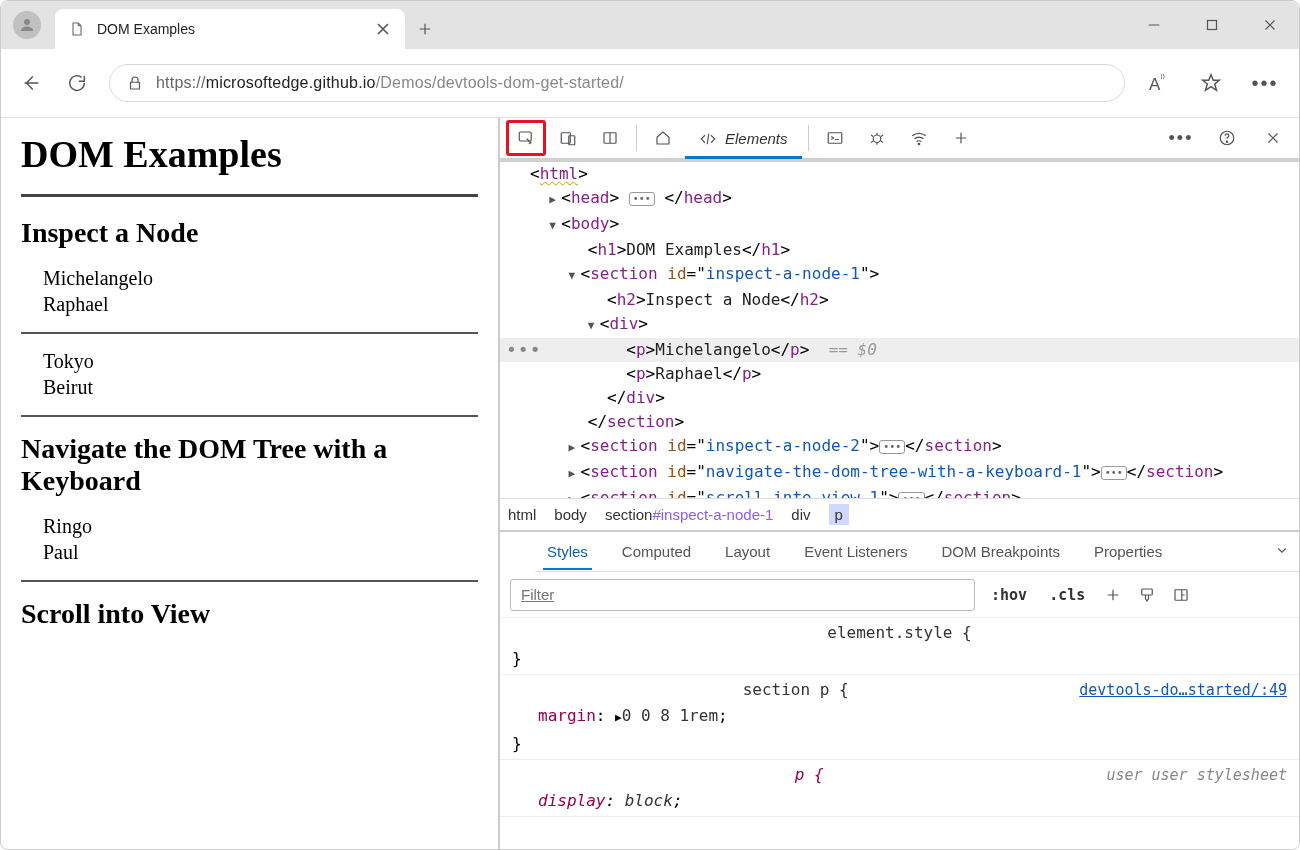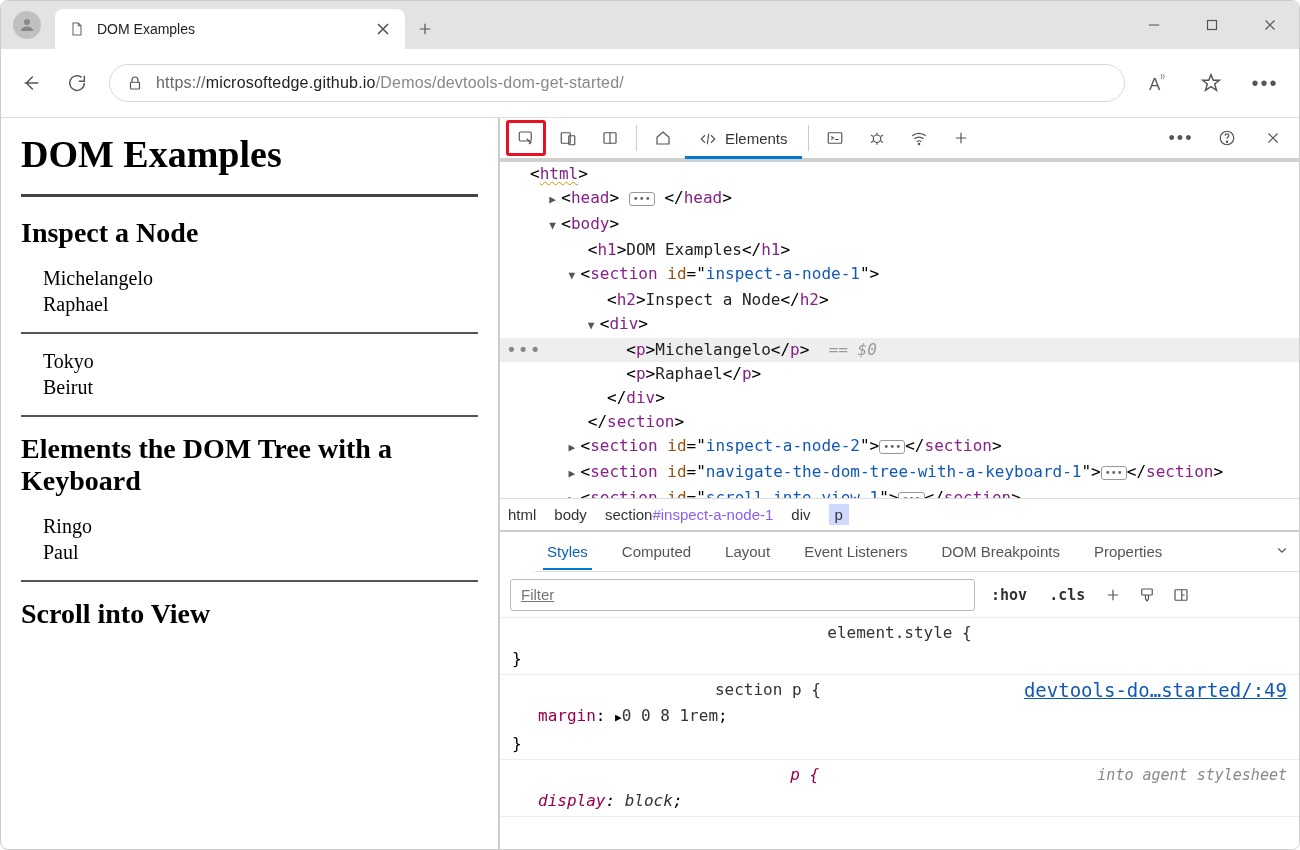--- a/index.html
+++ b/index.html
@@ -37,21 +37,21 @@
 .page h2 { font-size: 28px; font-weight:bold; font-family:"Times New Roman", serif; margin: 10px 0 18px; }
 .plist { padding: 0 22px; }
 .plist p { font-size: 20px; font-family:"Times New Roman", serif; margin: 3px 0; }
 
 
 .devtools { flex:1; border-left: 2px solid #ccc; display:flex; flex-direction:column; background:#fff; position:relative; }
 .dt-toolbar { height: 44px; border-bottom: 4px solid #d0d0d0; display:flex; align-items:center; padding: 0 6px; gap: 2px; }
 .dt-tbtn { width:40px; height:36px; display:flex; align-items:center; justify-content:center; cursor:pointer; border-radius:3px; }
 .dt-tbtn.highlighted { border: 3px solid #e81123; }
 .dt-sep { width:1px; height:26px; background:#ccc; margin: 0 4px; }
-.dt-tab { padding: 8px 14px; font-size:15px; color:#333; display:flex; align-items:center; gap:8px; cursor:pointer; }
+.dt-tab { padding: 8px 14px; font-size:15px; color:#333; display:flex; align-items:center; gap:8px; cursor:pointer;font-style:italic; }
 .dt-tab.active { border-bottom: 3px solid #0078d4; margin-bottom:-4px; }
 .dt-toolbar-right { margin-left:auto; display:flex; gap:6px; align-items:center; }
 
 .dom-pane { flex: 0 0 336px; overflow-y:scroll; font-family: Consolas, monospace; font-size: 16px; line-height: 24px; position:relative; }
 .dom-pane::-webkit-scrollbar { width:17px; }
 .dom-pane::-webkit-scrollbar-track { background:#f1f1f1; }
 .dom-pane::-webkit-scrollbar-thumb { background:#9a9a9a; border-radius:2px; }
 .dom-line { white-space: pre; padding-left: 30px; }
 .dom-line.sel { background: #eeeeee; }
 .tri { display:inline-block; width:12px; color:#555; font-size:11px; }
@@ -82,21 +82,21 @@
 
 .styles-body { flex:1; overflow-y:scroll; font-family: Consolas, monospace; font-size:16px; line-height:26px; position:relative; }
 .styles-body::-webkit-scrollbar { width:17px; }
 .styles-body::-webkit-scrollbar-track{background:#f1f1f1;}
 .styles-body::-webkit-scrollbar-thumb{background:#aaa;}
 .rule { padding: 2px 12px; border-bottom:1px solid #eee; }
 .rule .sel-t { color:#333;text-align:center; }
 .rule .prop { padding-left: 26px; }
 .rule .pn { color:#96004e; }
 .rule .pv { color:#333; }
-.rule-src { float:right; color:#1258b5; text-decoration:underline; font-size:19px; cursor:pointer; }
+.rule-src { float:right; color:#1258b5; text-decoration:underline; font-size:15px; cursor:pointer; }
 .rule-ua { color:#888; font-style:italic; float:right; font-size:15px; }
 svg.ic { width:18px; height:18px; stroke:#555; stroke-width:1.6; fill:none; }
 svg.ic-lg { width:22px; height:22px; }
 </style>
 </head>
 <body>
 
 <div class="titlebar">
   <div class="avatar">
     <svg viewBox="0 0 24 24">
@@ -182,21 +182,21 @@
     <div class="plist">
       <p>Michelangelo</p>
       <p>Raphael</p>
     </div>
     <hr class="thin">
     <div class="plist">
       <p>Tokyo</p>
       <p>Beirut</p>
     </div>
     <hr class="thin">
-    <h2>Elements the DOM Tree with a Keyboard</h2>
+    <h2>Navigate the DOM Tree with a Keyboard</h2>
     <div class="plist">
       <p>Ringo</p>
       <p>Paul</p>
     </div>
     <hr class="thin">
     <h2>Scroll into View</h2>
   </div>
 
   <div class="devtools">
     <div class="dt-toolbar">
@@ -338,19 +338,19 @@
         <div class="sel-t">element.style {</div>
         <div>}</div>
       </div>
       <div class="rule">
         <span class="rule-src">devtools-do…started/:49</span>
         <div class="sel-t">section p {</div>
         <div class="prop"><span class="pn">margin</span>: <span style="font-size:11px">▶</span><span class="pv">0 0 8 1rem</span>;</div>
         <div>}</div>
       </div>
       <div class="rule">
-        <span class="rule-ua">into agent stylesheet</span>
+        <span class="rule-ua">user user stylesheet</span>
         <div class="sel-t" style="color:#96004e;font-style:italic">p {</div>
         <div class="prop"><span class="pn" style="font-style:italic">display</span><span style="font-style:italic">: </span><span class="pv" style="font-style:italic">block</span><span style="font-style:italic">;</span></div>
       </div>
     </div>
   </div>
 </div>
 
 </body></html>

